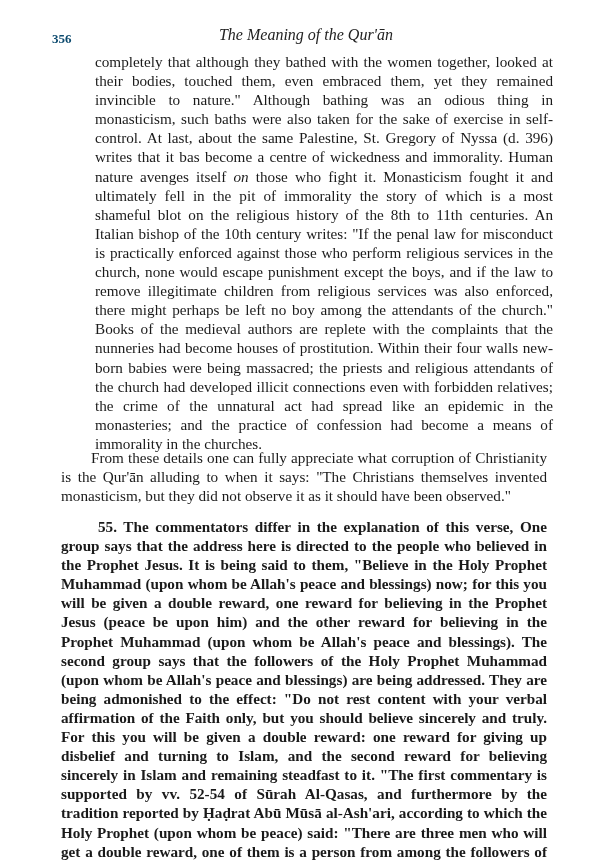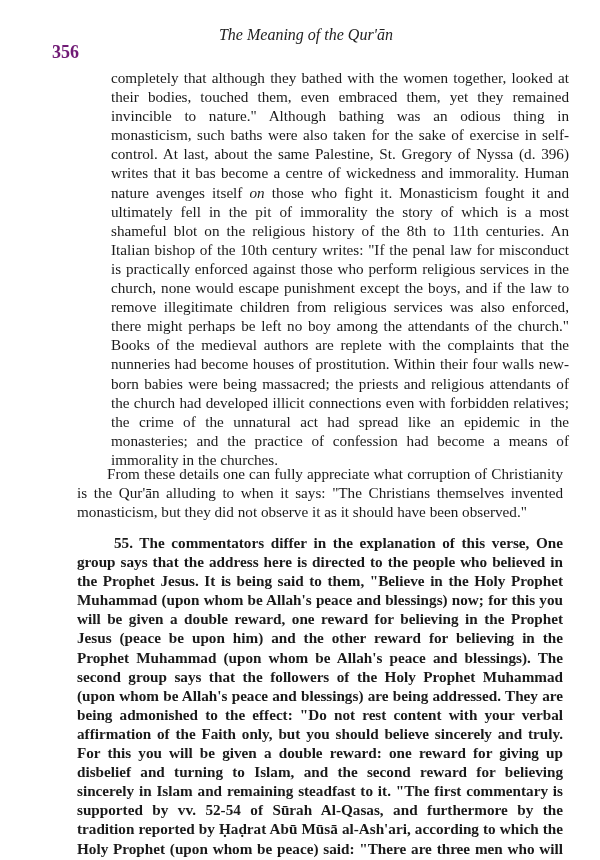--- a/index.html
+++ b/index.html
@@ -11,43 +11,43 @@
       width: 600px;
       height: 860px;
       position: relative;
       overflow: hidden;
       font-family: "Liberation Serif", "DejaVu Serif", serif;
       color: #1a1a1a;
     }
     .page-number {
       position: absolute;
       left: 52px;
-      top: 42px;
-      font-size: 18px;
+      top: 31px;
+      font-size: 13px;
       font-weight: bold;
-      color: #701a75;
+      color: #0c4a6e;
     }
     .running-head {
       position: absolute;
       left: 0;
       width: 592px;
       top: 26px;
       text-align: center;
       font-size: 16px;
       font-style: italic;
       color: #222;
       padding-left: 20px;
       box-sizing: border-box;
     }
     .block {
       position: absolute;
       text-align: justify;
       font-size: 15.2px;
       line-height: 19.1px;
-      margin: 16px;
+      margin: 0;
     }
     .block p { margin: 0; }
     .quote-block {
       left: 95px;
       width: 458px;
       top: 52px;
     }
     .para-from {
       left: 61px;
       width: 486px;

